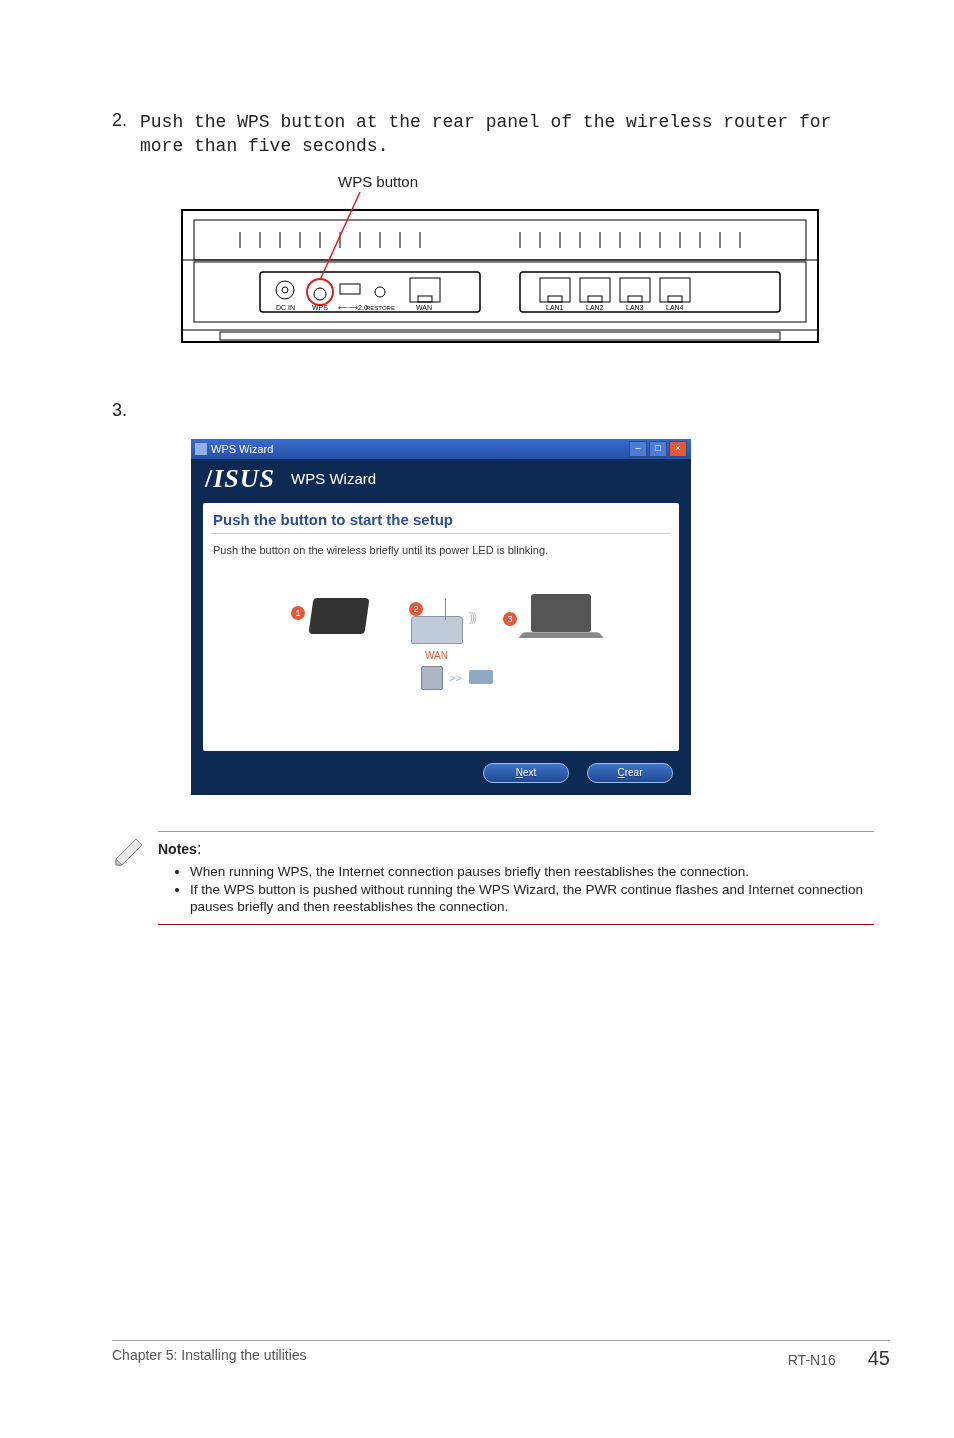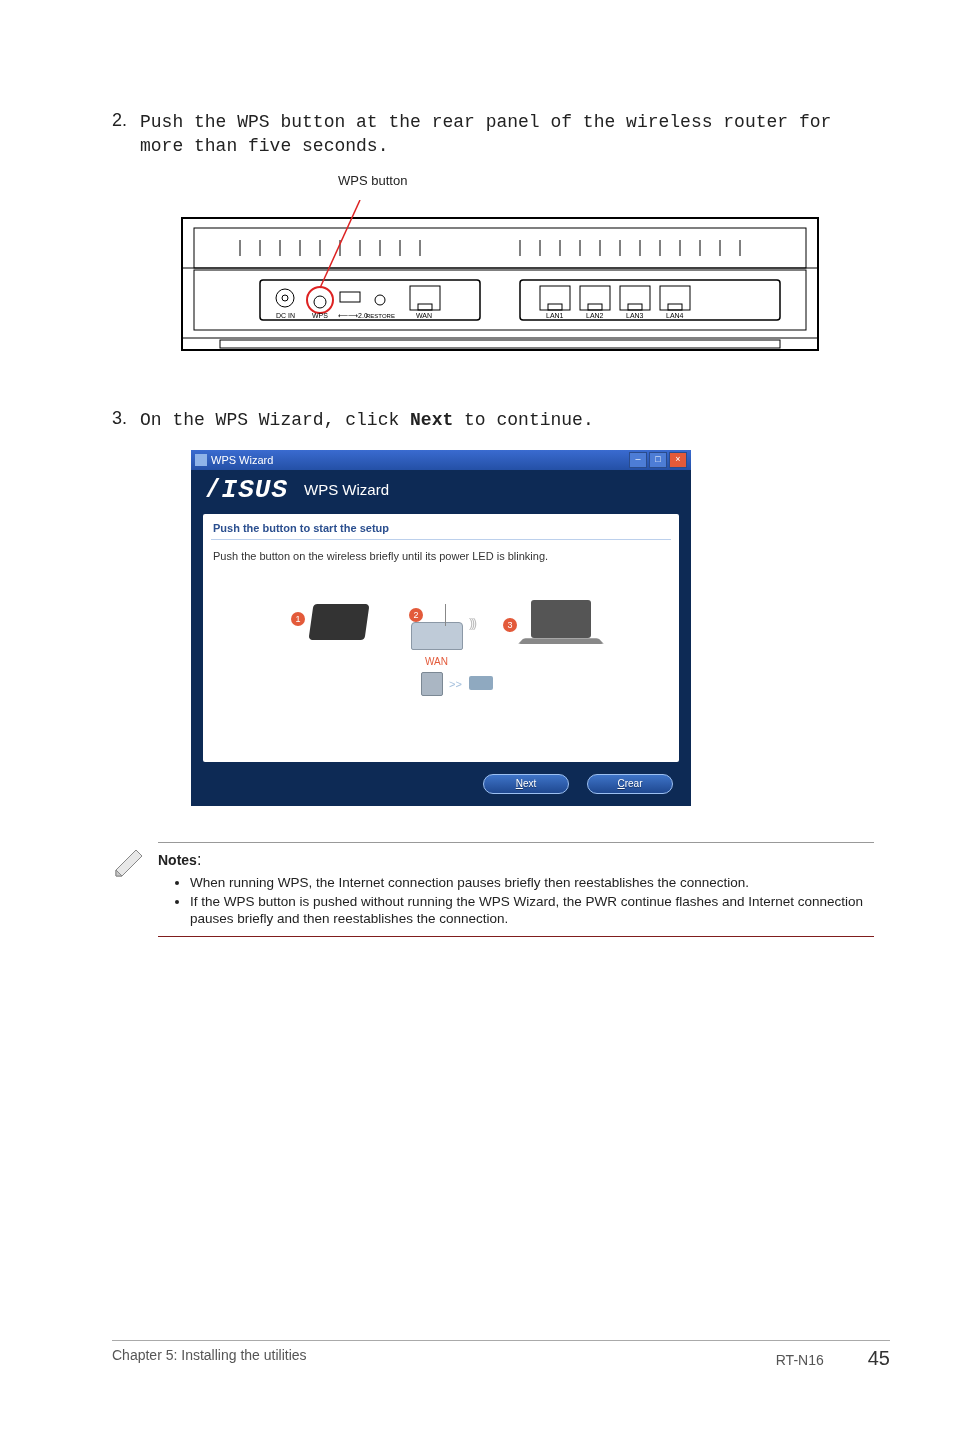--- a/index.html
+++ b/index.html
@@ -36,23 +36,23 @@
     font-family: Liberation Mono, monospace;
   }
   .bold { font-weight: bold; }
 
   
   .router-wrap {
     margin: 14px 0 48px 68px;
     width: 640px;
   }
   .wps-label {
-    font-size: 13px;
+    font-size: 15px;
     margin-left: 158px;
-    margin-bottom: 12px;
+    margin-bottom: 2px;
   }
   svg.router { display:block; }
 
   
   .shot-wrap {
     margin: 18px 0 36px 40px;
     padding-left: 39px;
   }
   .wps-window {
     width: 500px;
@@ -89,38 +89,38 @@
     display: flex;
     align-items: center;
     padding: 0 14px;
     color: #fff;
   }
   .brandbar .logo {
     font-weight: bold;
     font-size: 26px;
     font-style: italic;
     letter-spacing: 1px;
-    font-family: Liberation Mono, monospace;
+    font-family: Liberation Serif, serif;
   }
   .brandbar .logo::before { content:"/"; font-style: normal; }
   .brandbar .wtitle {
     font-size: 15px;
     margin-left: 16px;
   }
   .panel {
     margin: 4px 12px 8px 12px;
     background: #fff;
     border-radius: 2px;
     padding: 6px 8px 10px 8px;
     position: relative;
     height: 248px;
     box-sizing: border-box;
   }
   .panel-head {
-    font-size: 11px;
+    font-size: 15px;
     font-weight: bold;
     color: #2b4f8f;
     border-bottom: 1px solid #bcd0ec;
     padding: 2px 2px 5px 2px;
   }
   .panel-body {
     font-size: 11px;
     color: #333;
     padding: 10px 2px 4px 2px;
   }
@@ -201,22 +201,22 @@
   .footer {
     position: absolute;
     left: 112px; right: 64px; bottom: 30px;
     border-top: 1px solid #aaa;
     padding-top: 6px;
     display: flex;
     justify-content: space-between;
     font-size: 14px;
     color: #555;
   }
-  .footer .r { display:flex; align-items:baseline; gap: 44px; }
-  .footer .pn { font-size: 20px; color:#333; }
+  .footer .r { display:flex; align-items:baseline; }
+  .footer .pn { font-size: 20px; color:#333;margin-left:32px; }
 </style>
 </head>
 <body>
 
 <div class="page">
 
   <ol class="steps">
     <li>
       <span class="num">2.</span>
       <span class="txt">Push the WPS button at the rear panel of the wireless router for more than five seconds.</span>
@@ -298,23 +298,20 @@
       <text x="366" y="118" font-size="7">LAN1</text>
       <text x="406" y="118" font-size="7">LAN2</text>
       <text x="446" y="118" font-size="7">LAN3</text>
       <text x="486" y="118" font-size="7">LAN4</text>
     </svg>
   </div>
 
   <ol class="steps">
     <li>
       <span class="num">3.</span>
-      <span class="txt">
-        <span>On the WPS Wizard, click </span><span class="bold">Next</span><span> to continue.</span>
-      </span>
     </li>
   </ol>
 
   <div class="shot-wrap">
     <div class="wps-window">
       <div class="titlebar">
         <span class="t-icon"></span>
         <span class="t-title">WPS Wizard</span>
         <span class="winbtns">
           <span class="winbtn">–</span>

